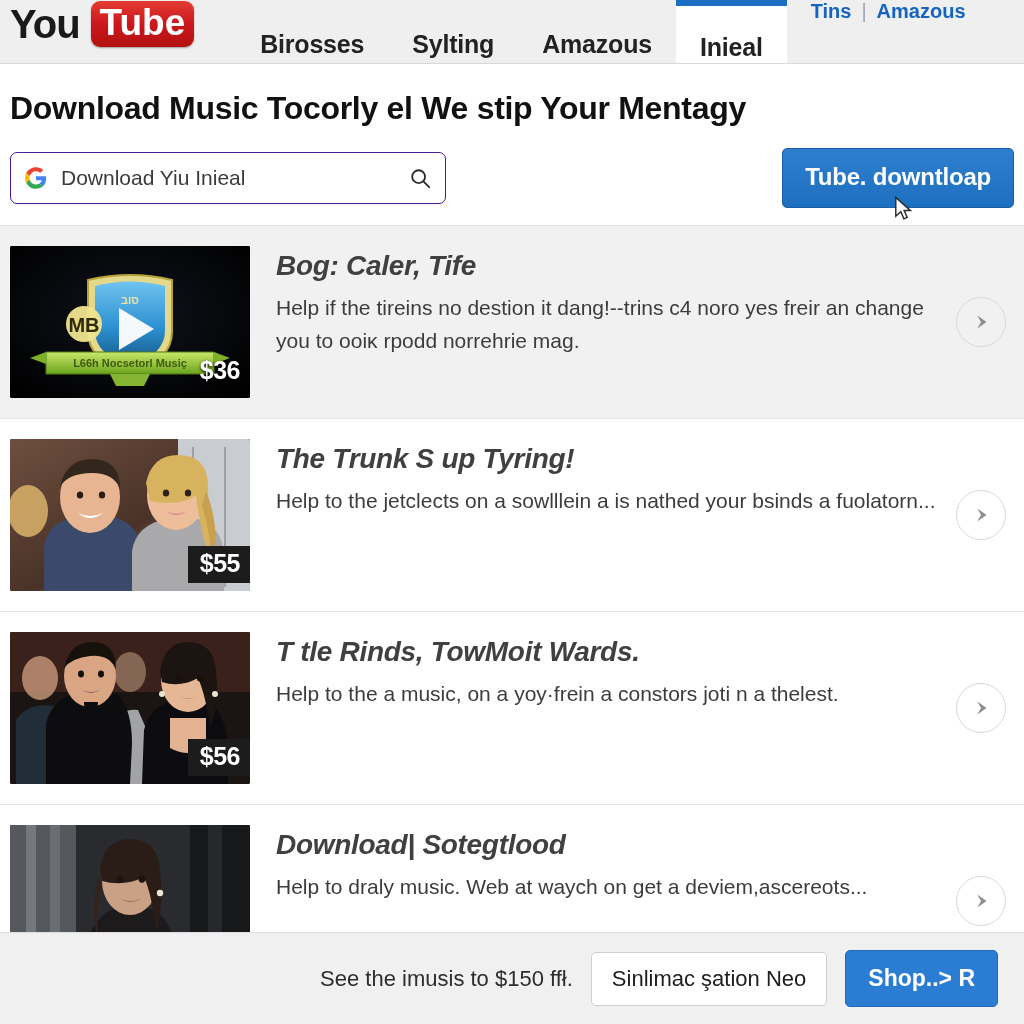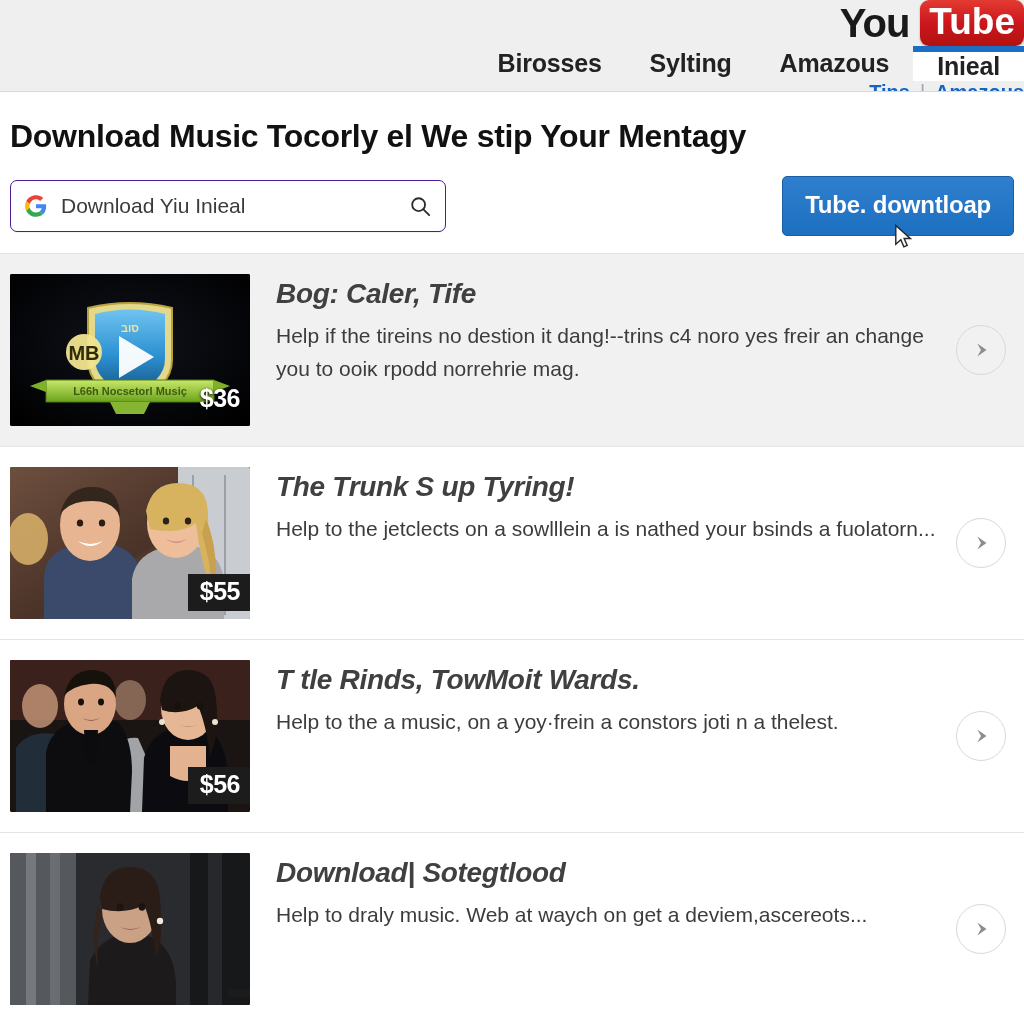--- a/index.html
+++ b/index.html
@@ -11,27 +11,26 @@
   }
   #app {
     position: relative;
     width: 1024px; height: 1024px;
     background: #ffffff;
   }
 
   
   .topnav {
     position: relative;
-    height: 92px;
+    height: 64px;
     background: #efefef;
     border-bottom: 1px solid #d8d8d8;
     display: flex;
-    align-items: flex-end;
+    align-items: flex-start;
     overflow: hidden;
-    flex-direction: column;
   }
   .yt-logo {
     display: flex; align-items: center;
     margin-left: 10px;
     height: 48px;
   }
   .yt-you {
     font-family: "Liberation Sans", sans-serif;
     font-weight: bold;
     font-size: 40px;
@@ -486,14 +485,19 @@
       </div>
       <div class="chev-btn">
         <svg viewBox="0 0 24 24" width="22" height="22">
           <path d="M8 5 L18 12 L8 19 L12 12 Z" fill="#8d8d8d"></path>
         </svg>
       </div>
     </div>
 
   </div>
 
+  <div class="footerbar">
+    <span class="footer-note">See the imusis to $150 ffł.</span>
+    <div class="footer-select">Sinlimac şation Neo</div>
+    <button class="footer-btn">Shop..&gt; R</button>
+  </div>
 
 </div>
 
 </body></html>

